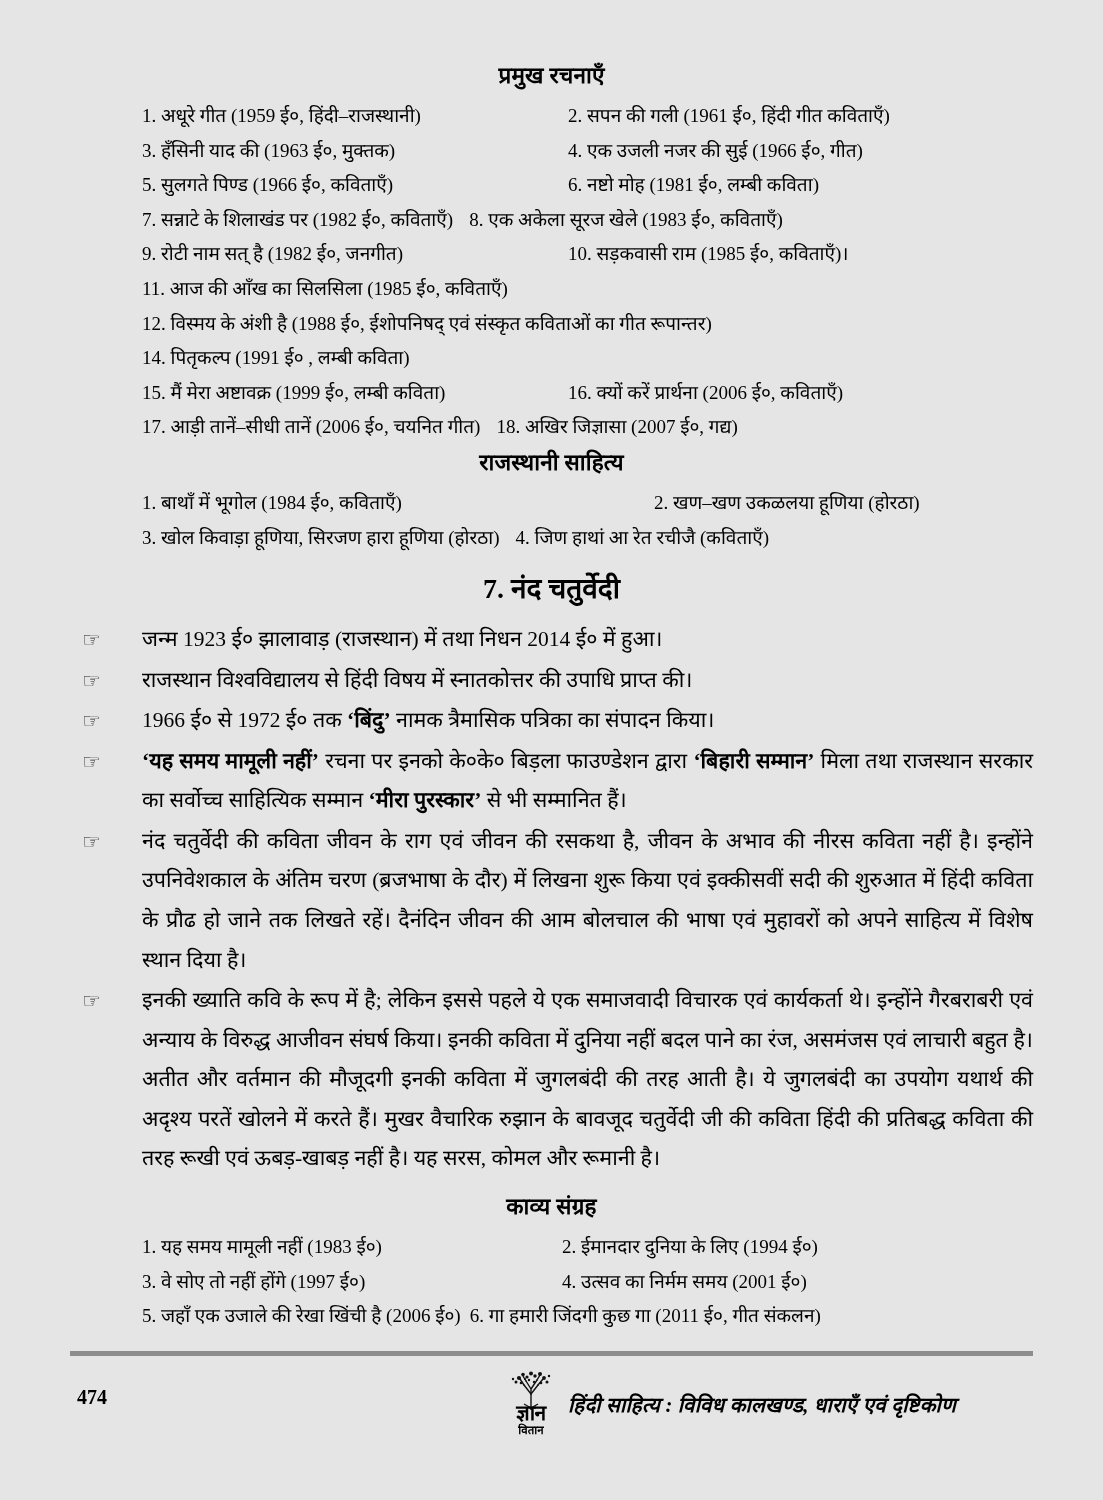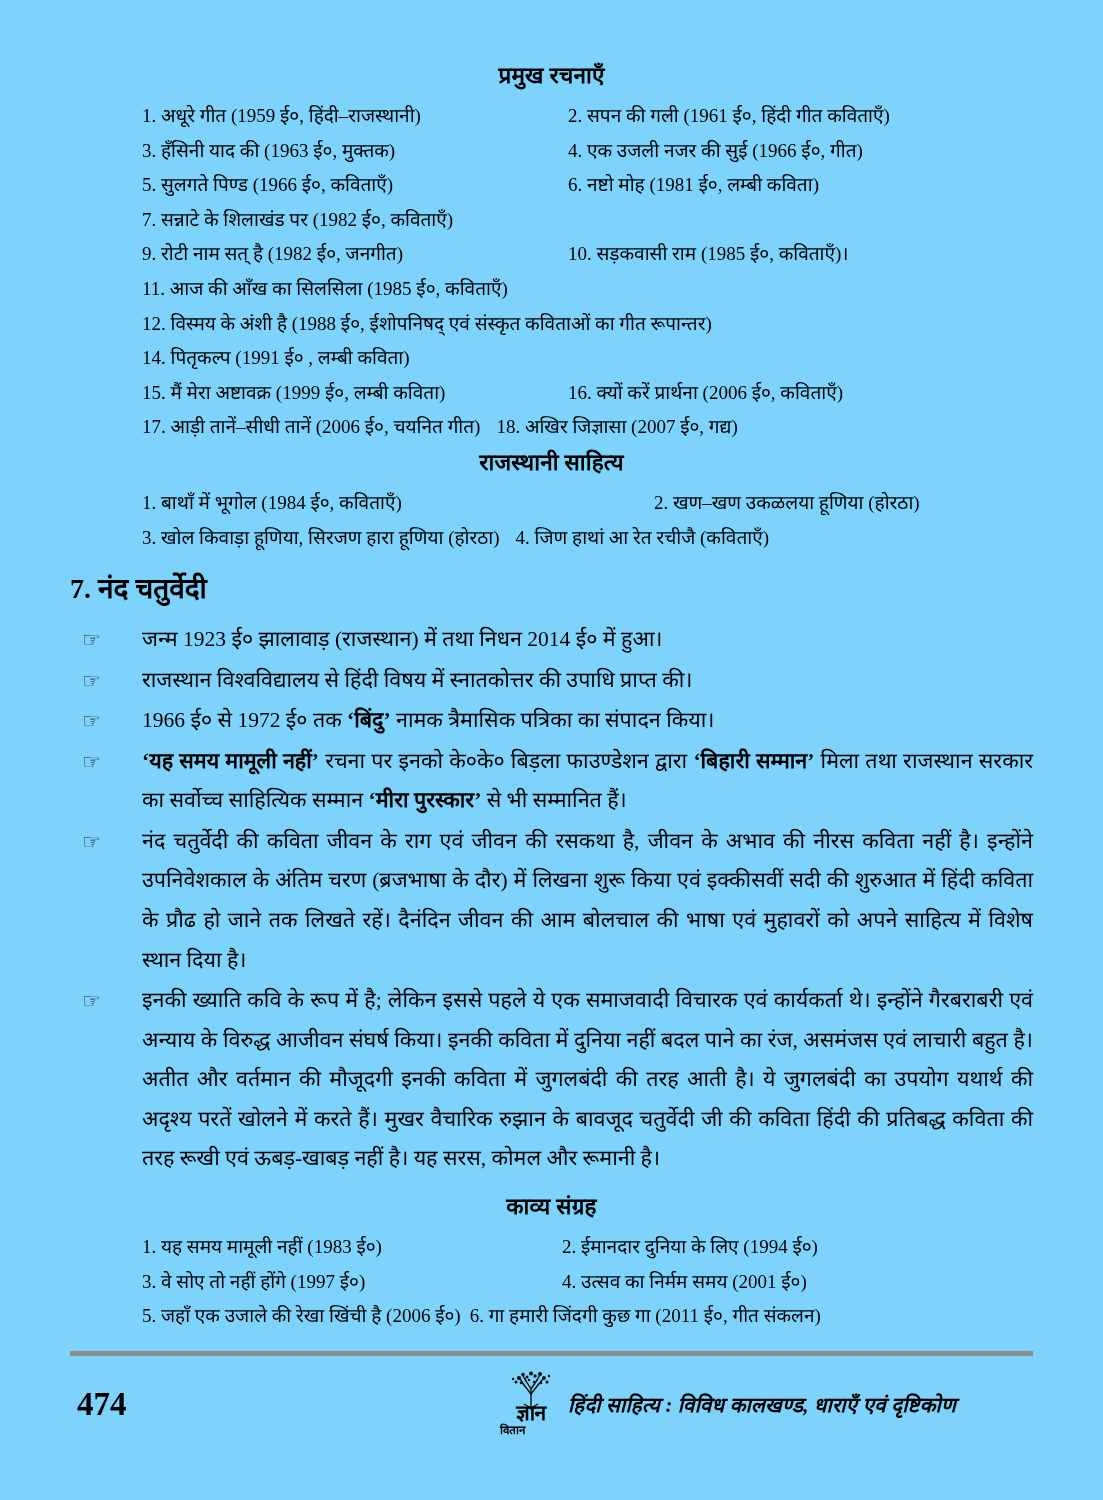--- a/index.html
+++ b/index.html
@@ -10,21 +10,21 @@
   }
   body {
     font-family: "Liberation Serif", "DejaVu Serif", serif;
     color: #000000;
   }
   .page {
     position: relative;
     width: 1103px;
     height: 1500px;
     margin: 0 auto;
-    background: #7dd3fc;
+    background: #e5e5e5;
     box-sizing: border-box;
     overflow: hidden;
   }
   .content {
     position: absolute;
     left: 0;
     top: 0;
     width: 1103px;
     padding: 62px 70px 0 70px;
     box-sizing: border-box;
@@ -33,20 +33,21 @@
   
   .section-heading {
     text-align: center;
     font-size: 22.5px;
     font-weight: bold;
     letter-spacing: 0.2px;
     margin: 0 0 9px 0;
     line-height: 1.25;
   }
   .chapter-heading {
+    text-align: center;
     font-size: 28px;
     font-weight: bold;
     margin: 16px 0 14px 0;
     line-height: 1.25;
   }
 
   
   .works-list {
     margin: 0;
     padding: 0;
@@ -130,21 +131,21 @@
     margin-bottom: 14px;
   }
   .footer-body {
     position: relative;
     height: 72px;
   }
   .page-number {
     position: absolute;
     left: 7px;
     top: 16px;
-    font-size: 33px;
+    font-size: 20px;
     font-weight: bold;
     font-family: "Liberation Serif", serif;
   }
   .footer-brand {
     position: absolute;
     left: 430px;
     top: 0;
     display: flex;
     align-items: flex-start;
   }
@@ -165,21 +166,21 @@
     font-size: 21px;
     font-weight: bold;
     line-height: 0.95;
     letter-spacing: -0.5px;
   }
   .logo-sub {
     position: absolute;
     left: 0;
     top: 55px;
     width: 62px;
-    text-align: left;
+    text-align: center;
     font-size: 11.5px;
     font-weight: bold;
     line-height: 1;
   }
   .footer-title {
     font-size: 20.5px;
     font-weight: bold;
     font-style: italic;
     white-space: nowrap;
     padding-top: 20px;
@@ -201,20 +202,21 @@
         <li class="works-row pram-row">
           <span class="col-a">3. हँसिनी याद की (1963 ई०, मुक्तक)</span>
           <span class="col-b">4. एक उजली नजर की सुई (1966 ई०, गीत)</span>
         </li>
         <li class="works-row pram-row">
           <span class="col-a">5. सुलगते पिण्ड (1966 ई०, कविताएँ)</span>
           <span class="col-b">6. नष्टो मोह (1981 ई०, लम्बी कविता)</span>
         </li>
         <li class="works-row pram-row tight">
           <span class="col-a">7. सन्नाटे के शिलाखंड पर (1982 ई०, कविताएँ)</span>
+          <span class="col-b">8. एक अकेला सूरज खेले (1983 ई०, कविताएँ)</span>
         </li>
         <li class="works-row pram-row">
           <span class="col-a">9. रोटी नाम सत् है (1982 ई०, जनगीत)</span>
           <span class="col-b">10. सड़कवासी राम (1985 ई०, कविताएँ)।</span>
         </li>
         <li class="works-row pram-row full">
           <span class="col-a">11. आज की आँख का सिलसिला (1985 ई०, कविताएँ)</span>
         </li>
         <li class="works-row pram-row full">
           <span class="col-a">12. विस्मय के अंशी है (1988 ई०, ईशोपनिषद् एवं संस्कृत कविताओं का गीत रूपान्तर)</span>

